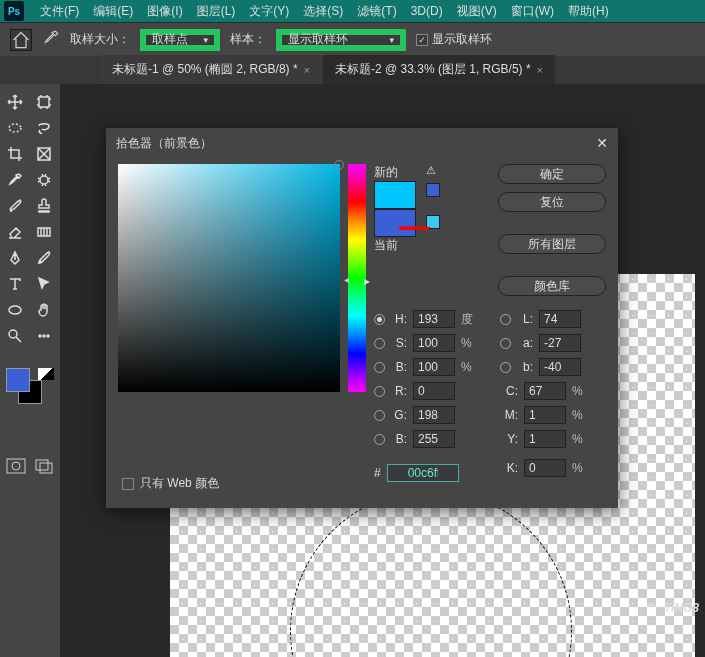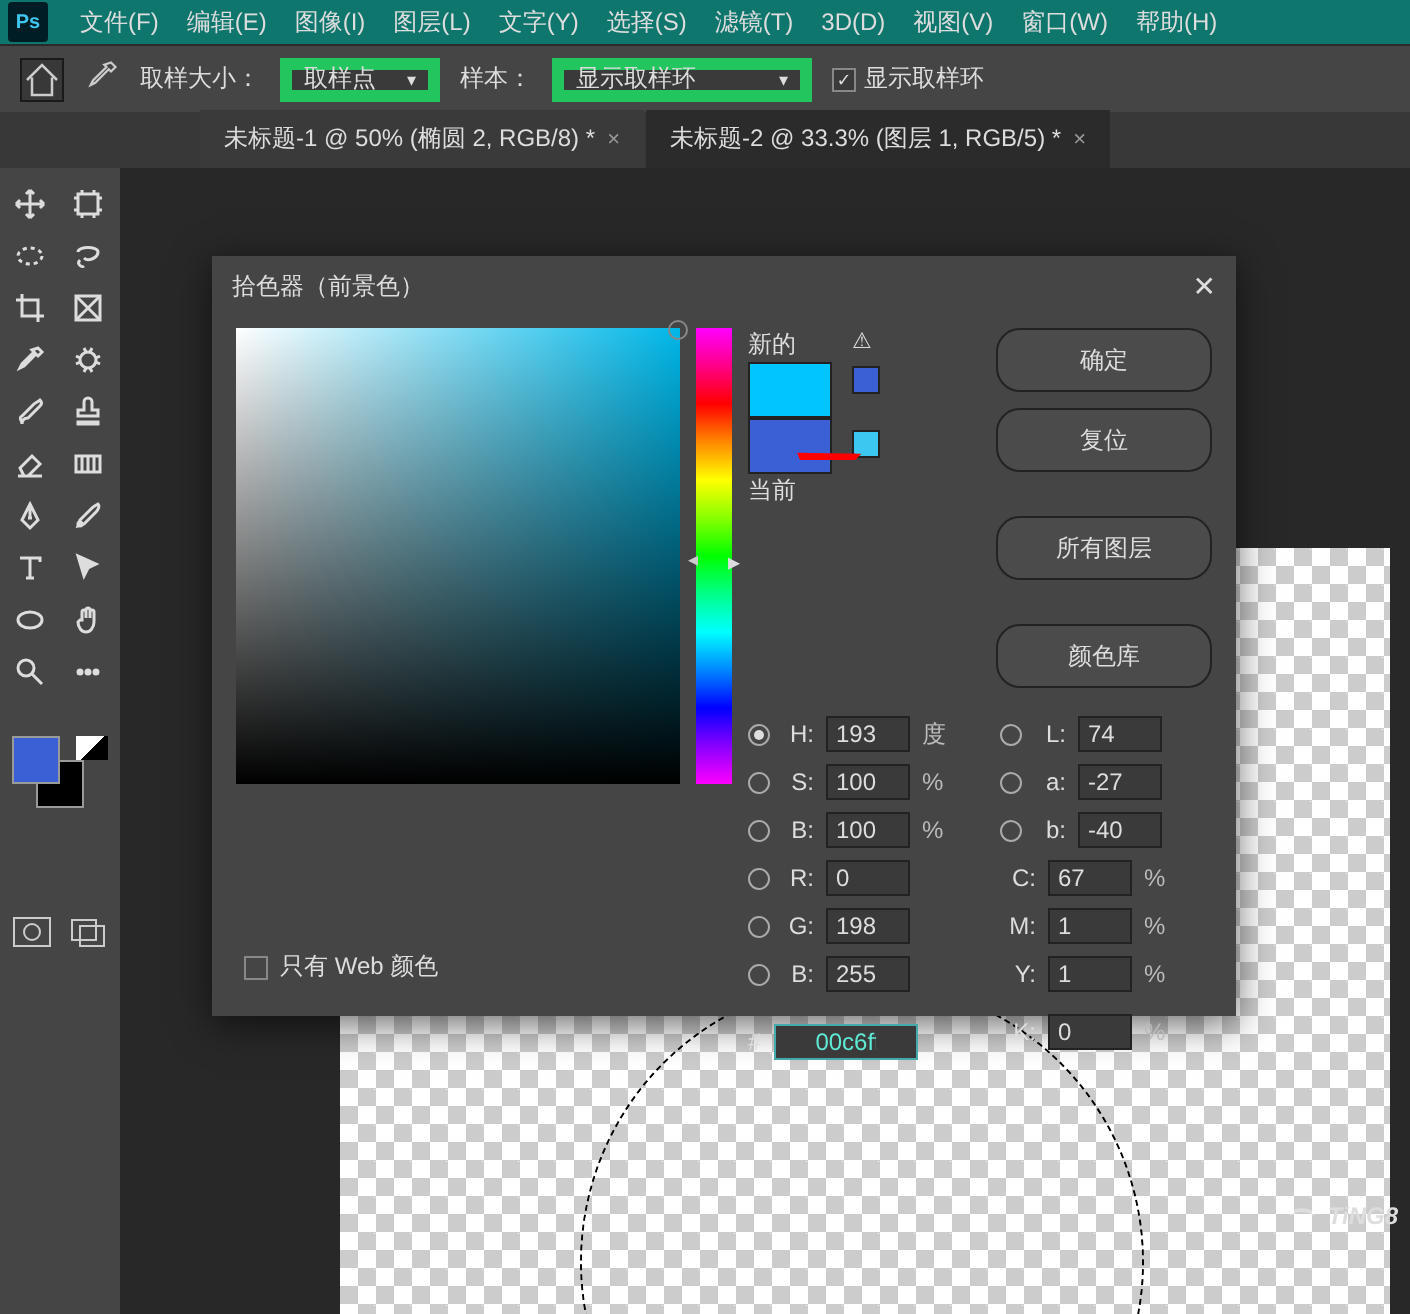--- a/index.html
+++ b/index.html
@@ -41,21 +41,21 @@
   .sv-circ { position:absolute; right:-4px; top:-4px; width:10px; height:10px; border:1px solid #888; border-radius:50%; }
   .hue { width:18px; height:228px; background:linear-gradient(to bottom,#f0f,#f08,#f00,#f80,#ff0,#8f0,#0f0,#0f8,#0ff,#08f,#00f,#80f,#f0f); position:relative; }
   .hue-mark { position:absolute; left:-4px; width:26px; top:110px; font-size:10px; color:#ccc; display:flex; justify-content:space-between; }
   .rightcol { flex:1; }
   .preview { display:flex; gap:8px; }
   .prev-box { display:flex; flex-direction:column; align-items:flex-start; }
   .prev-sw { width:42px; height:28px; border:1px solid #222; }
   .prev-extras { display:flex; flex-direction:column; gap:6px; margin-left:2px; }
   .mini-sw { width:14px; height:14px; border:1px solid #222; }
   .btns { display:flex; flex-direction:column; gap:8px; margin-left:auto; width:108px; }
-  .btn { height:32px; border:1px solid #222; border-radius:12px; background:#4b4b4b; display:flex; align-items:center; justify-content:center; }
+  .btn { height:20px; border:1px solid #222; border-radius:12px; background:#4b4b4b; display:flex; align-items:center; justify-content:center; }
   .fields { margin-top:14px; display:grid; grid-template-columns:1fr 1fr; row-gap:6px; column-gap:20px; }
   .fld { display:flex; align-items:center; gap:6px; }
   .radio { width:11px; height:11px; border:1px solid #aaa; border-radius:50%; }
   .radio.on::after { content:""; display:block; width:5px; height:5px; background:#ddd; border-radius:50%; margin:2px; }
   .fld label { width:16px; text-align:right; }
   .fld input { width:42px; height:18px; background:#3a3a3a; border:1px solid #222; color:#ddd; padding:0 4px; }
   .fld .u { width:14px; color:#bbb; }
   .hex { margin-top:10px; display:flex; align-items:center; gap:6px; }
   .hex input { width:72px; height:18px; background:#3a3a3a; border:1px solid #4aa; color:#5eead4; padding:0 20px; }
   .webonly { position:absolute; left:16px; bottom:16px; display:flex; align-items:center; gap:6px; }

